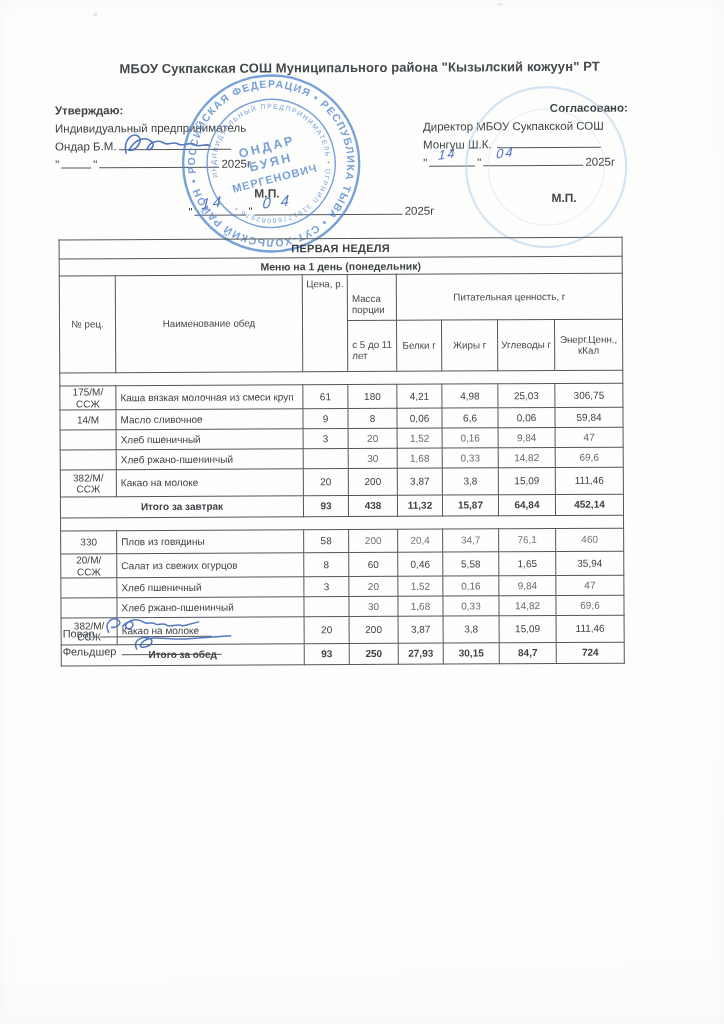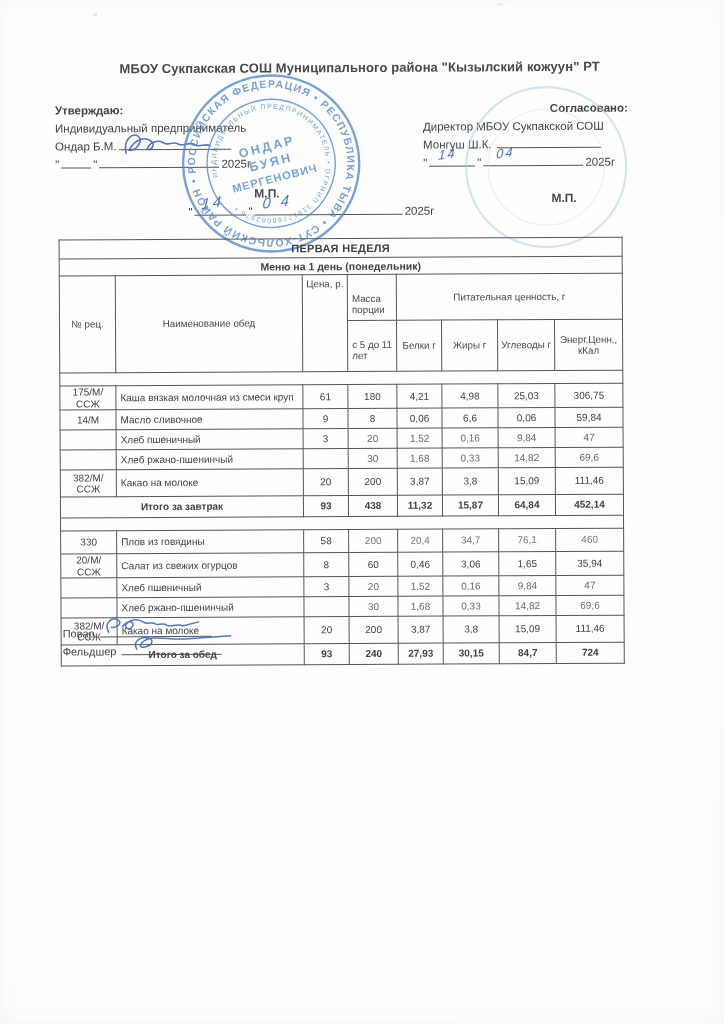--- a/index.html
+++ b/index.html
@@ -251,21 +251,21 @@
             <td>34,7</td>
             <td>76,1</td>
             <td>460</td>
           </tr>
           <tr>
             <td class="c-code">20/М/ ССЖ</td>
             <td class="c-name">Салат из свежих огурцов</td>
             <td>8</td>
             <td>60</td>
             <td>0,46</td>
-            <td>3,06</td>
+            <td>5,58</td>
             <td>1,65</td>
             <td>35,94</td>
           </tr>
           <tr>
             <td class="c-code"></td>
             <td class="c-name">Хлеб пшеничный</td>
             <td>3</td>
             <td>20</td>
             <td>1,52</td>
             <td>0,16</td>
@@ -290,21 +290,21 @@
             <td>3,87</td>
             <td>3,8</td>
             <td>15,09</td>
             <td>111,46</td>
           </tr>
         </tbody>
       <tbody>
         <tr class="total">
           <td colspan="2">Итого за обед</td>
           <td>93</td>
-          <td>240</td>
+          <td>250</td>
           <td>27,93</td>
           <td>30,15</td>
           <td>84,7</td>
           <td>724</td>
         </tr>
       </tbody>
     </table>
 
     <div class="footer-line" style="left:62px; top:624px;">
       <span>Повар</span>

